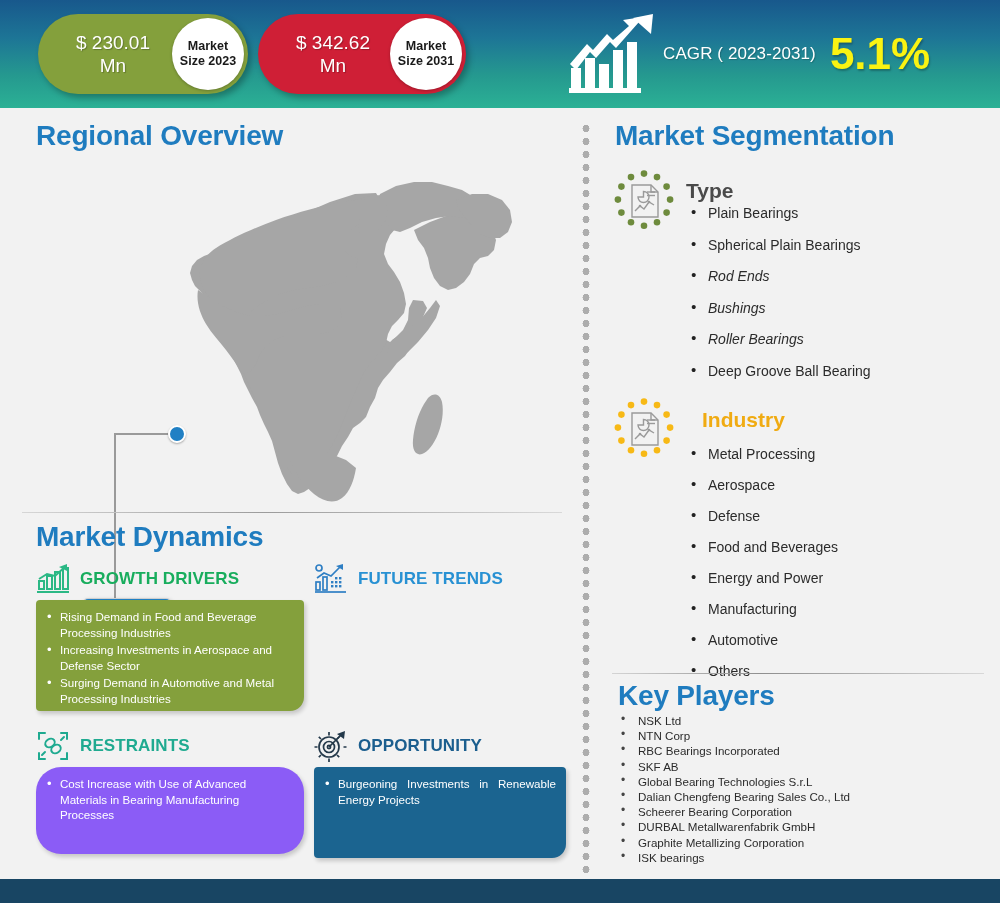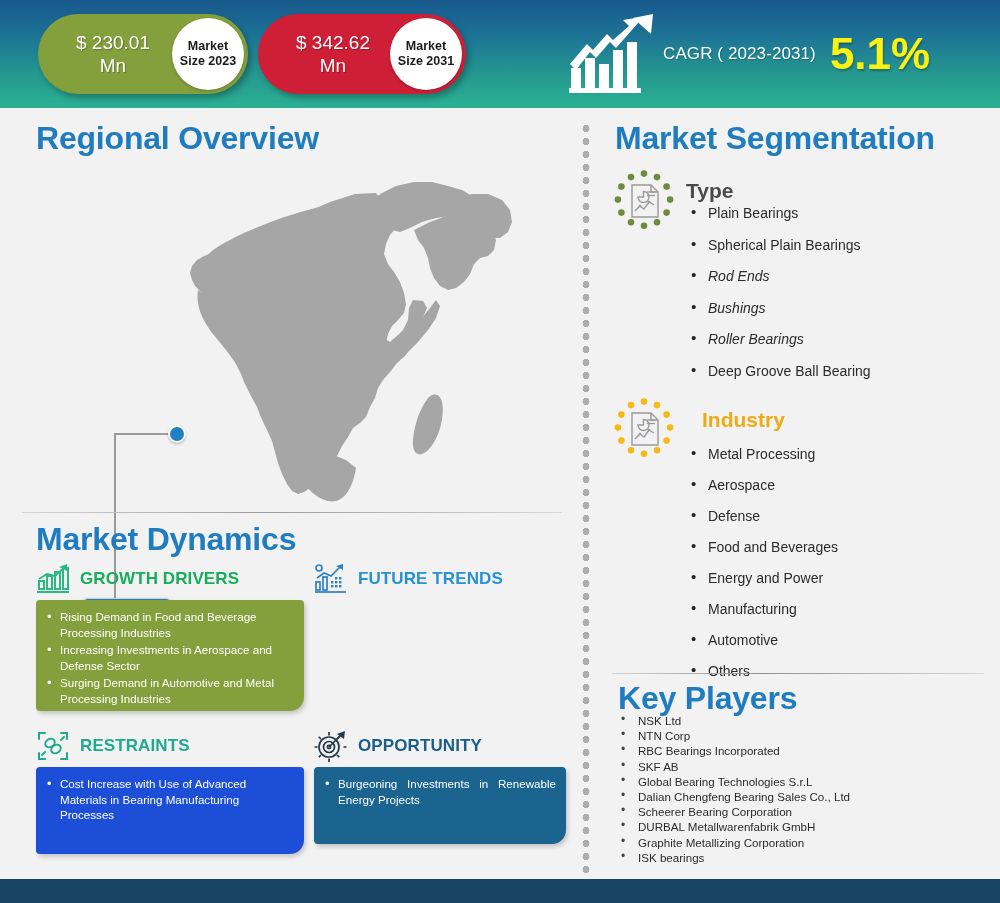--- a/index.html
+++ b/index.html
@@ -47,21 +47,21 @@
     margin-left:6px; white-space:nowrap;
     text-shadow:1px 1px 1px rgba(0,0,0,0.2);
   }
   #cagr-value {
     color:#faf312; font-size:44px; font-weight:bold; margin-left:14px; line-height:44px;
     text-shadow:1px 2px 2px rgba(0,0,0,0.25);
   }
 
   
   .sec-title {
-    color:#1f7cbf; font-size:32px; font-weight:bold; letter-spacing:-0.2px;text-align:center;
+    color:#1f7cbf; font-size:28px; font-weight:bold; letter-spacing:-0.2px;text-align:center;
   }
 
   
   #regional-title { position:absolute; left:36px; top:120px; }
   #map-wrap { position:absolute; left:20px; top:160px; width:545px; height:350px; }
   #map-svg { position:absolute; left:160px; top:0px; }
 
   #marker-dot {
     position:absolute; left:148px; top:265px; width:18px; height:18px;
     border-radius:50%; background:#2180c4; border:2.5px solid #ffffff;
@@ -107,24 +107,24 @@
   }
 
   #blk-growth   { left:36px;  top:562px; width:268px; }
   #blk-growth   .dyn-label { color:#18ad5d; }
   #blk-growth   .dyn-box   { background:#84a03c; height:111px; }
   #blk-trends   { left:314px; top:562px; width:252px; }
   #blk-trends   .dyn-label { color:#2891d3; }
   #blk-trends   .dyn-box   { background:#2891d3; height:111px; }
   #blk-restr    { left:36px;  top:729px; width:268px; }
   #blk-restr    .dyn-label { color:#1faa90; }
-  #blk-restr    .dyn-box   { background:#1d4ed8; height:87px; }
+  #blk-restr    .dyn-box   { background:#8b5cf6; height:87px;border-radius:25px; }
   #blk-opp      { left:314px; top:729px; width:252px; }
   #blk-opp      .dyn-label { color:#1b5e8e; }
-  #blk-opp      .dyn-box   { background:#1b6490; height:77px; }
+  #blk-opp      .dyn-box   { background:#1b6490; height:91px; }
   #blk-opp .dyn-box li { text-align:justify; }
 
   
   #divider {
     position:absolute; left:582px; top:122px; width:8px; height:755px;
     background-image:radial-gradient(circle, #adadad 3.4px, rgba(0,0,0,0) 3.6px);
     background-size:8px 13px; background-repeat:repeat-y;
   }
 
   

